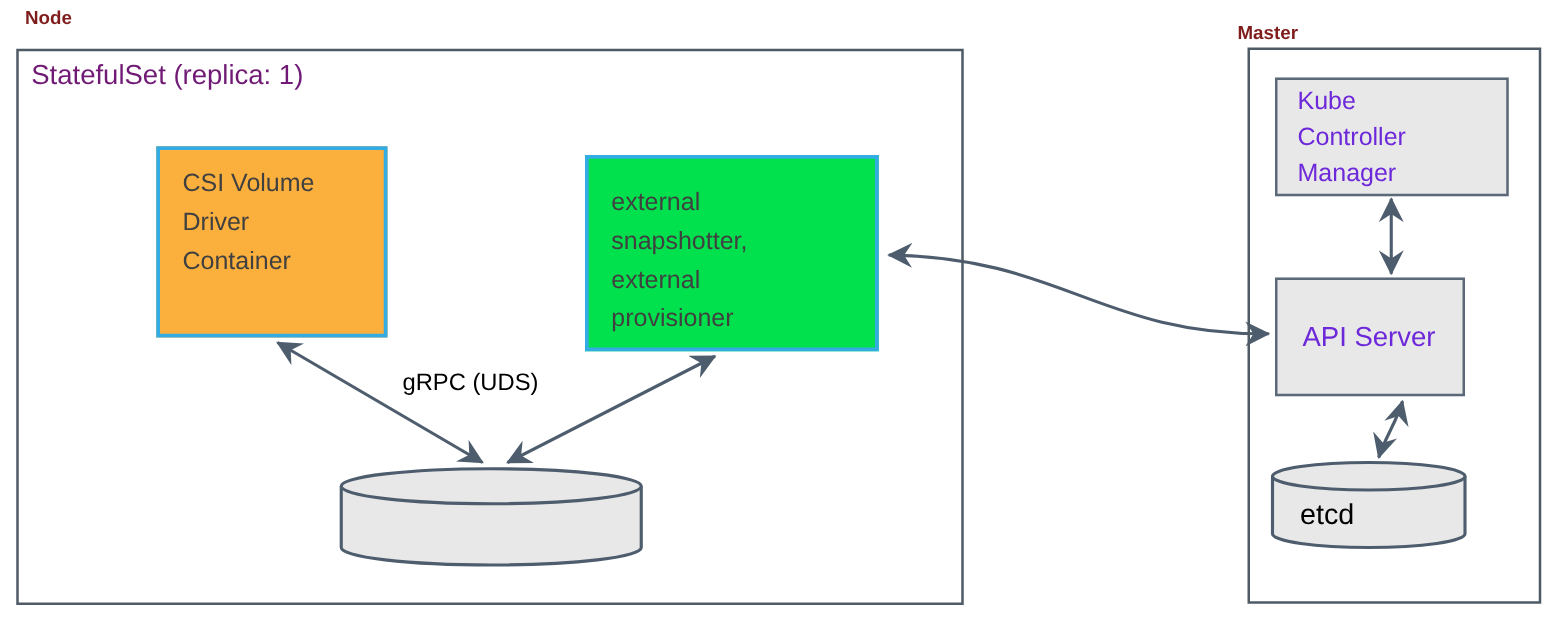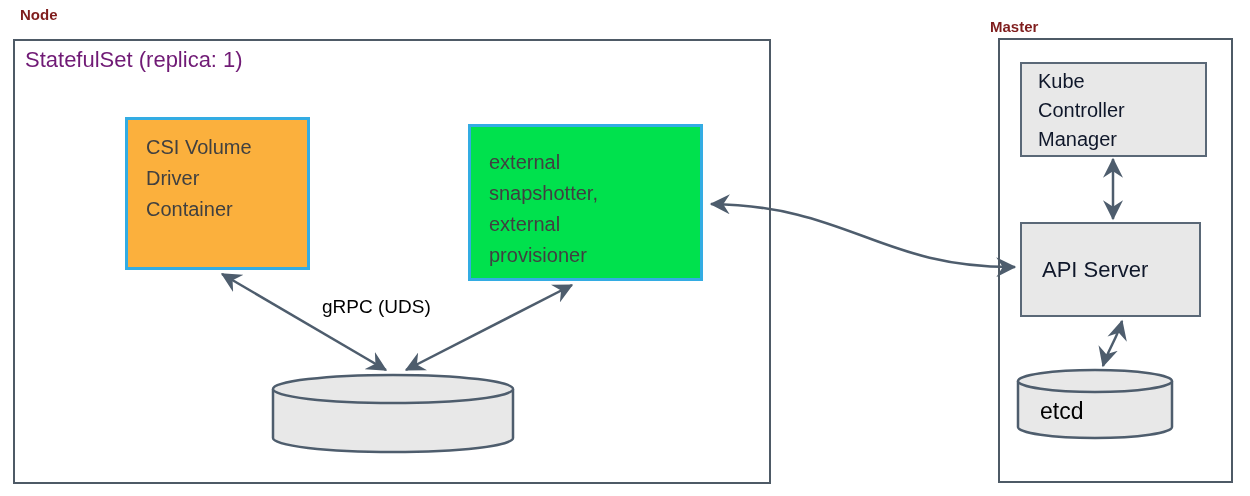--- a/index.html
+++ b/index.html
@@ -15,21 +15,21 @@
   .colored-box {
     box-sizing:border-box; border:3px solid #33ace3;
     font-size:20px; line-height:31px; white-space:pre-line;
     padding:12px 10px 0 18px; color:#404040;
   }
   .orange { background:#fbb03d; }
   .green  { background:#00e14d; }
   .gray-box {
     box-sizing:border-box; border:2px solid #5a6877; background:#e8e8e8;
     font-size:20px; line-height:29px; white-space:pre-line;
-    padding:3px 8px 0 16px; color:#0f172a;
+    padding:3px 8px 0 16px; color:#6d28d9;
   }
   .api-box { display:flex; align-items:center; font-size:22px; padding:0 0 0 20px; }
   .grpc-label { font-size:19px; font-weight:normal; }
   .cyl-label { font-size:19px; font-weight:600; text-align:center; }
   .etcd-label { font-size:23px; }
   svg.layer { position:absolute; left:0; top:0; width:1250px; height:496px; }
 </style>
 </head>
 <body>
 
@@ -79,17 +79,17 @@
   <div class="abs grpc-label" style="left:322px; top:296px;">gRPC (UDS)</div>
 
 
   <div class="abs container-title" style="left:990px; top:18px;">Master</div>
   <div class="abs outer-box" style="left:998px; top:38px; width:235px; height:445px;"></div>
 
   <div class="abs gray-box" style="left:1020px; top:62px; width:187px; height:95px;">Kube
 Controller
 Manager</div>
 
-  <div class="abs gray-box api-box" style="left:1020px; top:222px; width:181px; height:95px;">API Server</div>
+  <div class="abs gray-box api-box" style="left:1020px; top:222px; width:152px; height:95px;">API Server</div>
 
   <div class="abs etcd-label" style="left:1040px; top:398px;">etcd</div>
 
 </div>
 
 </body></html>

